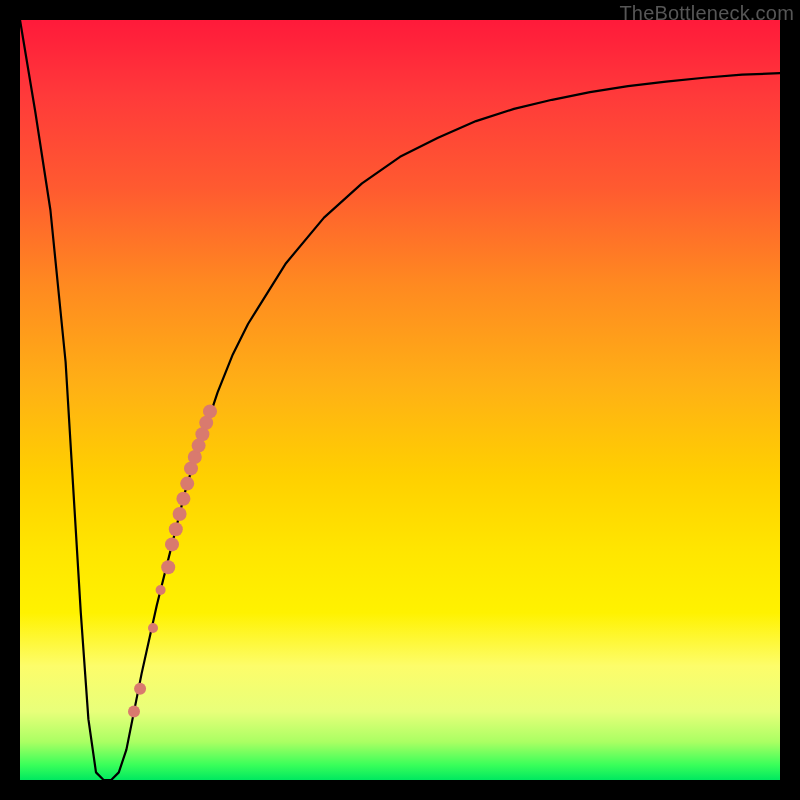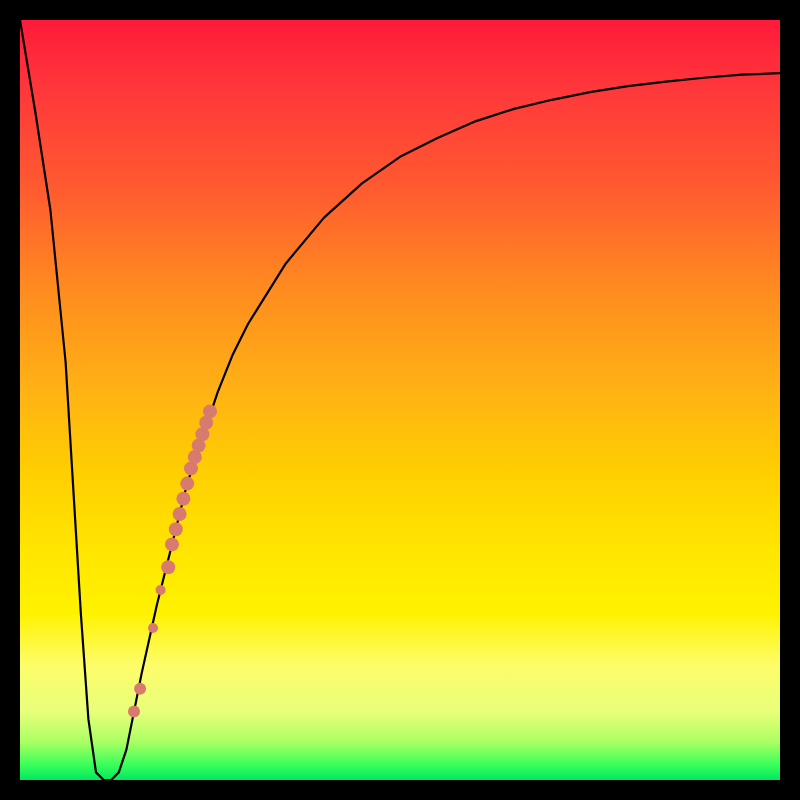--- a/index.html
+++ b/index.html
@@ -72,13 +72,14 @@
         <circle cx="163.40" cy="478.80" r="7" fill="#d97a6e"></circle>
         <circle cx="167.20" cy="463.60" r="7" fill="#d97a6e"></circle>
         <circle cx="171.00" cy="448.40" r="7" fill="#d97a6e"></circle>
         <circle cx="174.80" cy="437.00" r="7" fill="#d97a6e"></circle>
         <circle cx="178.60" cy="425.60" r="7" fill="#d97a6e"></circle>
         <circle cx="182.40" cy="414.20" r="7" fill="#d97a6e"></circle>
         <circle cx="186.20" cy="402.80" r="7" fill="#d97a6e"></circle>
         <circle cx="190.00" cy="391.40" r="7" fill="#d97a6e"></circle>
       </g>
   </svg>
+  <div class="watermark">TheBottleneck.com</div>
 </div>
 
 </body></html>

